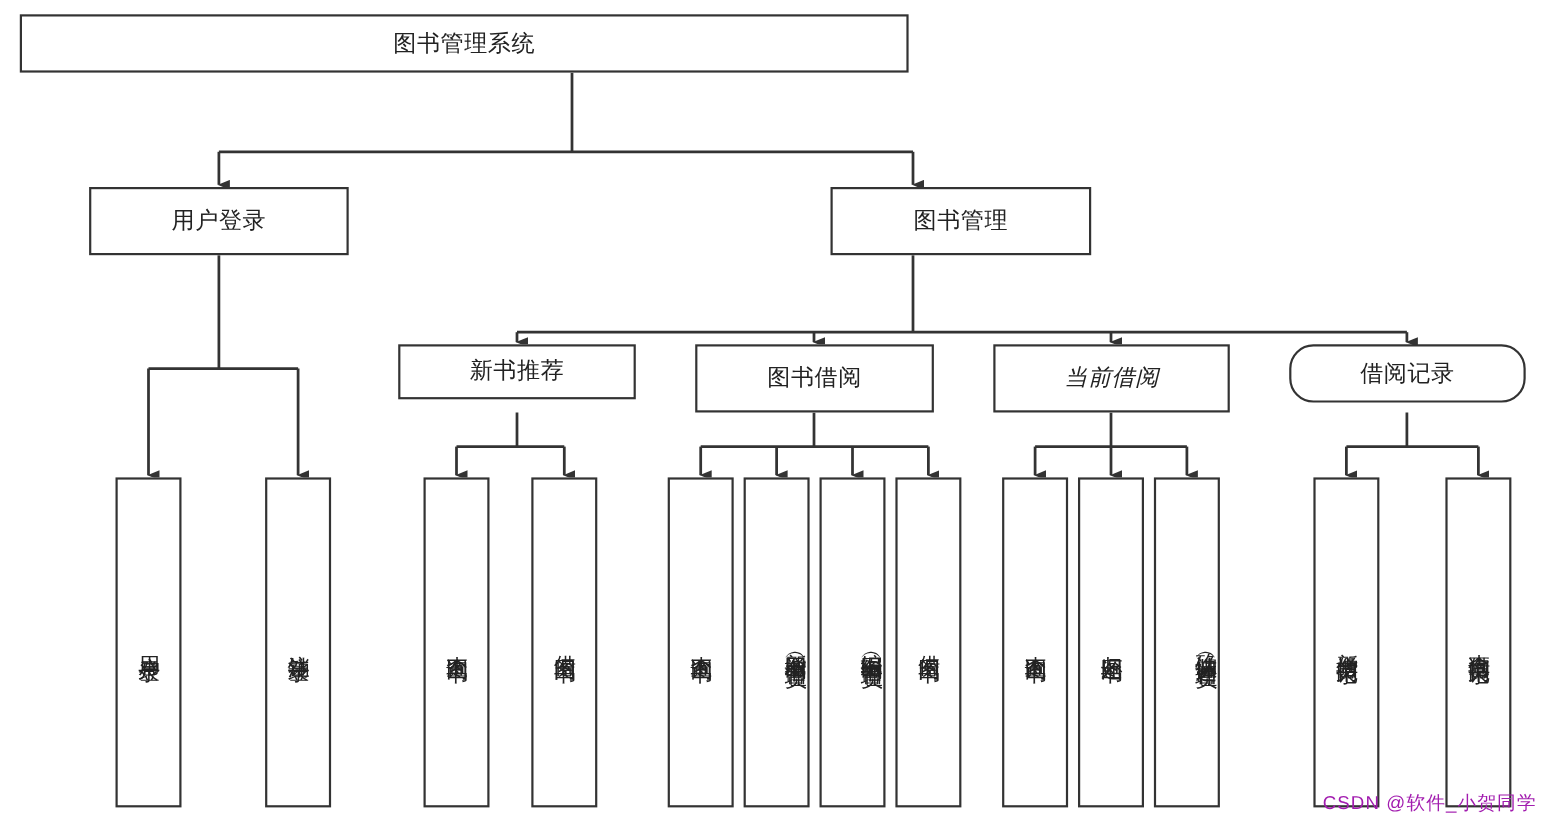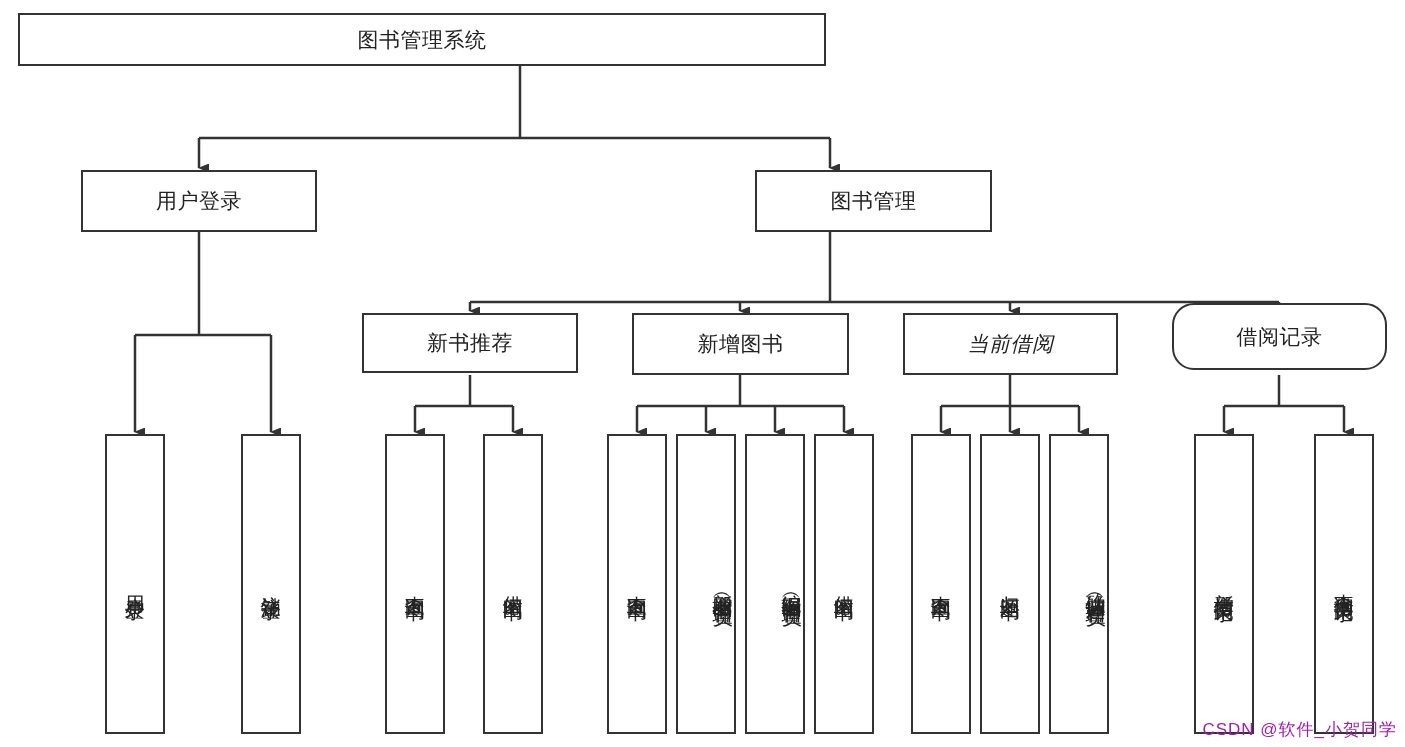--- a/index.html
+++ b/index.html
@@ -128,30 +128,30 @@
     <span class="node-label">图书管理系统</span>
   </div>
 
   <div class="node node-h" style="left:81px; top:170px; width:236px; height:62px;">
     <span class="node-label">用户登录</span>
   </div>
   <div class="node node-h" style="left:711px; top:170px; width:237px; height:62px;margin-left:44px;">
     <span class="node-label">图书管理</span>
   </div>
 
-  <div class="node node-h" style="left:362px; top:313px; width:216px; height:60px;">
+  <div class="node node-h" style="left:362px; top:313px; width:216px; height:50px;">
     <span class="node-label">新书推荐</span>
   </div>
   <div class="node node-h" style="left:632px; top:313px; width:217px; height:62px;">
-    <span class="node-label">新增图书</span>
+    <span class="node-label">图书借阅</span>
   </div>
   <div class="node node-h" style="left:903px; top:313px; width:215px; height:62px;font-style:italic;">
     <span class="node-label">当前借阅</span>
   </div>
-  <div class="node node-h" style="left:1172px; top:303px; width:215px; height:67px;border-radius:22px;">
+  <div class="node node-h" style="left:1172px; top:313px; width:215px; height:53px;border-radius:22px;">
     <span class="node-label">借阅记录</span>
   </div>
 
   <div class="node node-v center-v" style="left:105px; top:434px; width:60px; height:300px;">
     <span class="node-label">用户登录</span>
   </div>
   <div class="node node-v center-v" style="left:241px; top:434px; width:60px; height:300px;">
     <span class="node-label">注销登录</span>
   </div>
 

